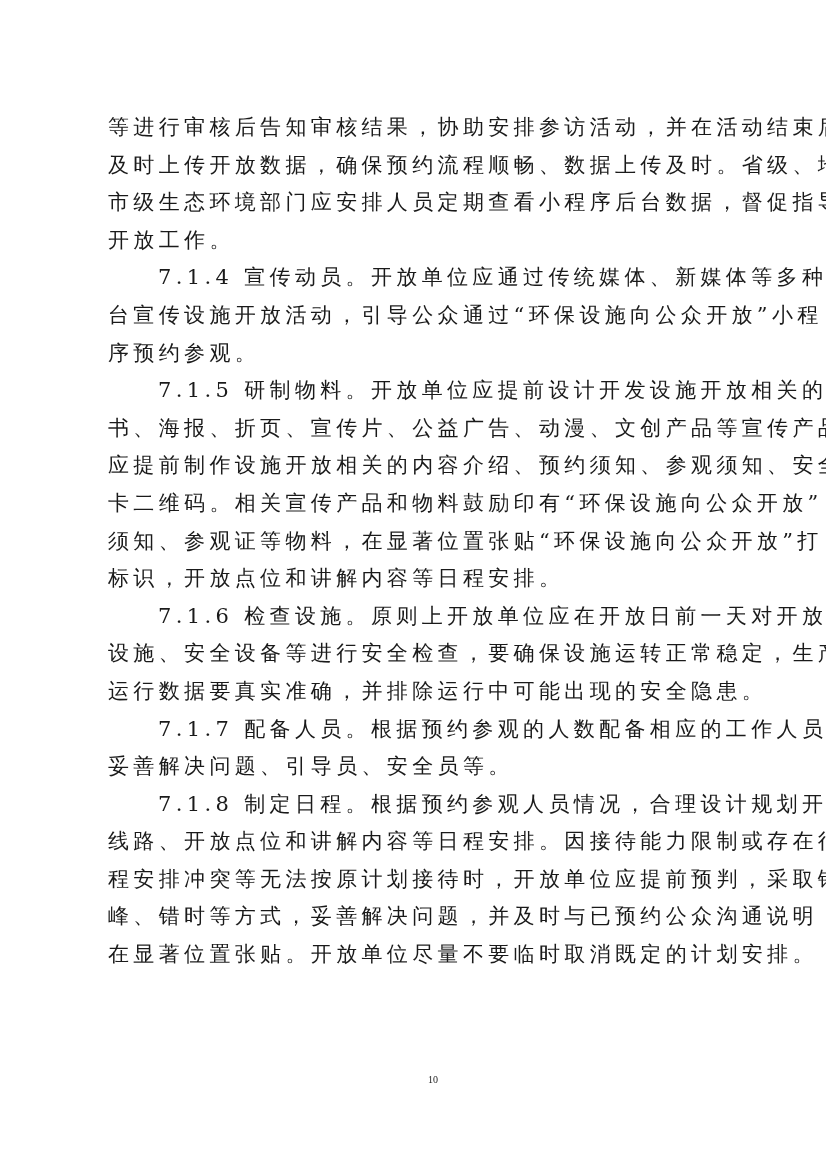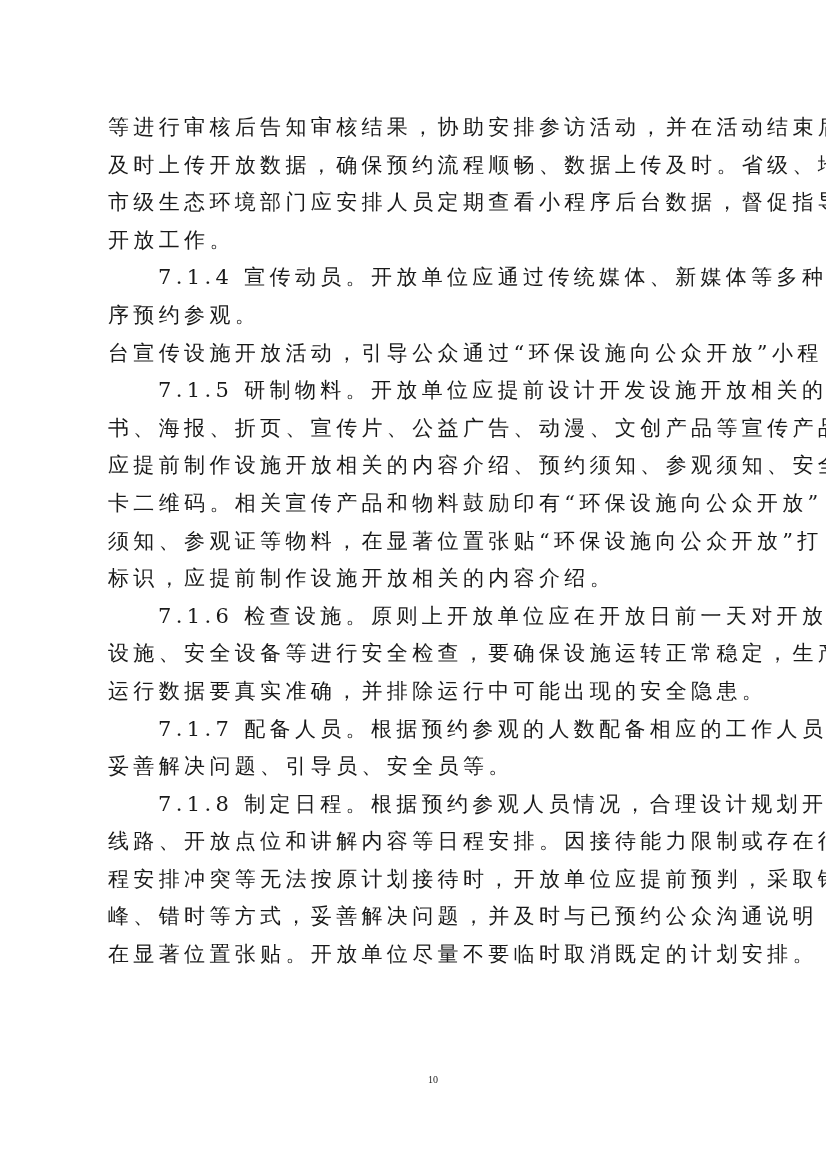--- a/index.html
+++ b/index.html
@@ -51,31 +51,31 @@
 
   <div class="paragraph">
     <div class="line">等进行审核后告知审核结果，协助安排参访活动，并在活动结束后</div>
     <div class="line">及时上传开放数据，确保预约流程顺畅、数据上传及时。省级、地</div>
     <div class="line">市级生态环境部门应安排人员定期查看小程序后台数据，督促指导</div>
     <div class="line">开放工作。</div>
   </div>
 
   <div class="paragraph">
     <div class="line indent">7.1.4 宣传动员。开放单位应通过传统媒体、新媒体等多种平</div>
+    <div class="line">台宣传设施开放活动，引导公众通过“环保设施向公众开放”小程</div>
     <div class="line">序预约参观。</div>
-    <div class="line">台宣传设施开放活动，引导公众通过“环保设施向公众开放”小程</div>
   </div>
 
   <div class="paragraph">
     <div class="line indent">7.1.5 研制物料。开放单位应提前设计开发设施开放相关的图</div>
     <div class="line">书、海报、折页、宣传片、公益广告、动漫、文创产品等宣传产品，</div>
     <div class="line">应提前制作设施开放相关的内容介绍、预约须知、参观须知、安全</div>
     <div class="line">卡二维码。相关宣传产品和物料鼓励印有“环保设施向公众开放”</div>
     <div class="line">须知、参观证等物料，在显著位置张贴“环保设施向公众开放”打</div>
-    <div class="line">标识，应提前制作设施开放相关的内容介绍。</div>
+    <div class="line">标识，开放点位和讲解内容等日程安排。</div>
   </div>
 
   <div class="paragraph">
     <div class="line indent">7.1.6 检查设施。原则上开放单位应在开放日前一天对开放的</div>
     <div class="line">设施、安全设备等进行安全检查，要确保设施运转正常稳定，生产</div>
     <div class="line">运行数据要真实准确，并排除运行中可能出现的安全隐患。</div>
   </div>
 
   <div class="paragraph">
     <div class="line indent">7.1.7 配备人员。根据预约参观的人数配备相应的工作人员，</div>

